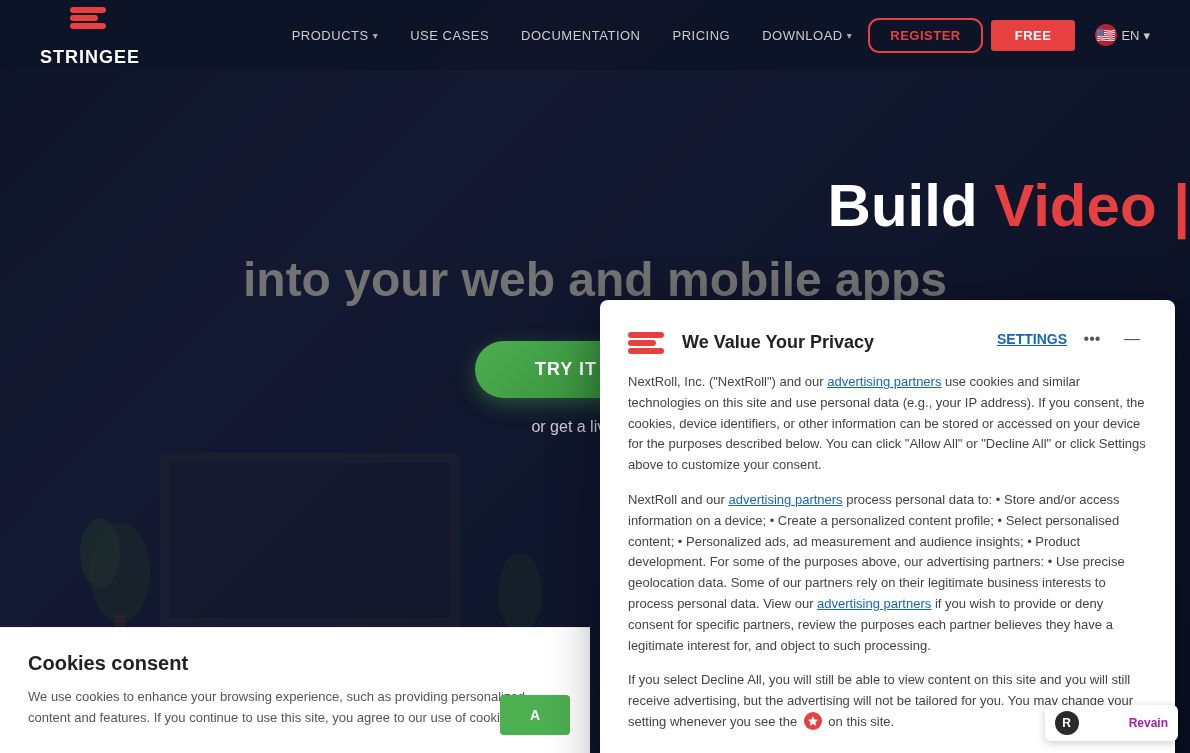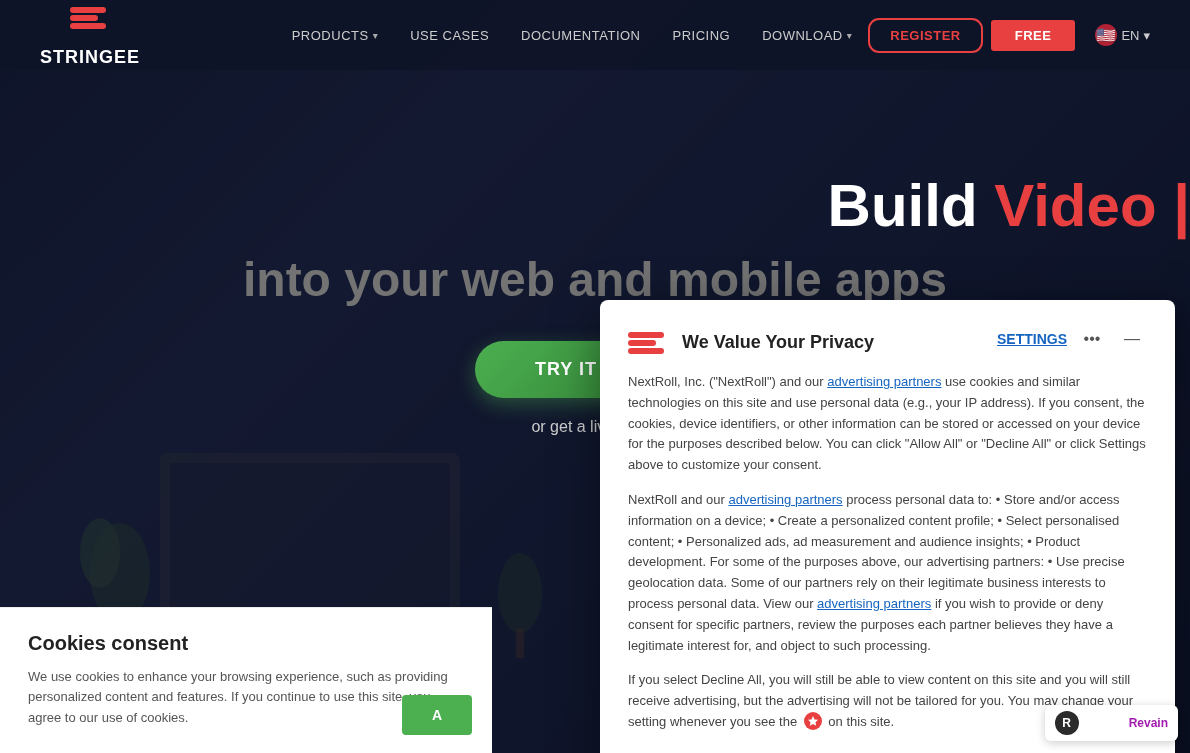--- a/index.html
+++ b/index.html
@@ -164,21 +164,21 @@
       color: #ccc;
       font-size: 16px;
       margin-top: 20px;
     }
 
     
     .cookie-bottom {
       position: absolute;
       bottom: 0;
       left: 0;
-      width: 492px;
+      width: 590px;
       background: white;
       padding: 24px 28px;
       z-index: 20;
       border-top: 1px solid #eee;
     }
     .cookie-title {
       font-size: 20px;
       font-weight: 700;
       color: #222;
       margin-bottom: 12px;

